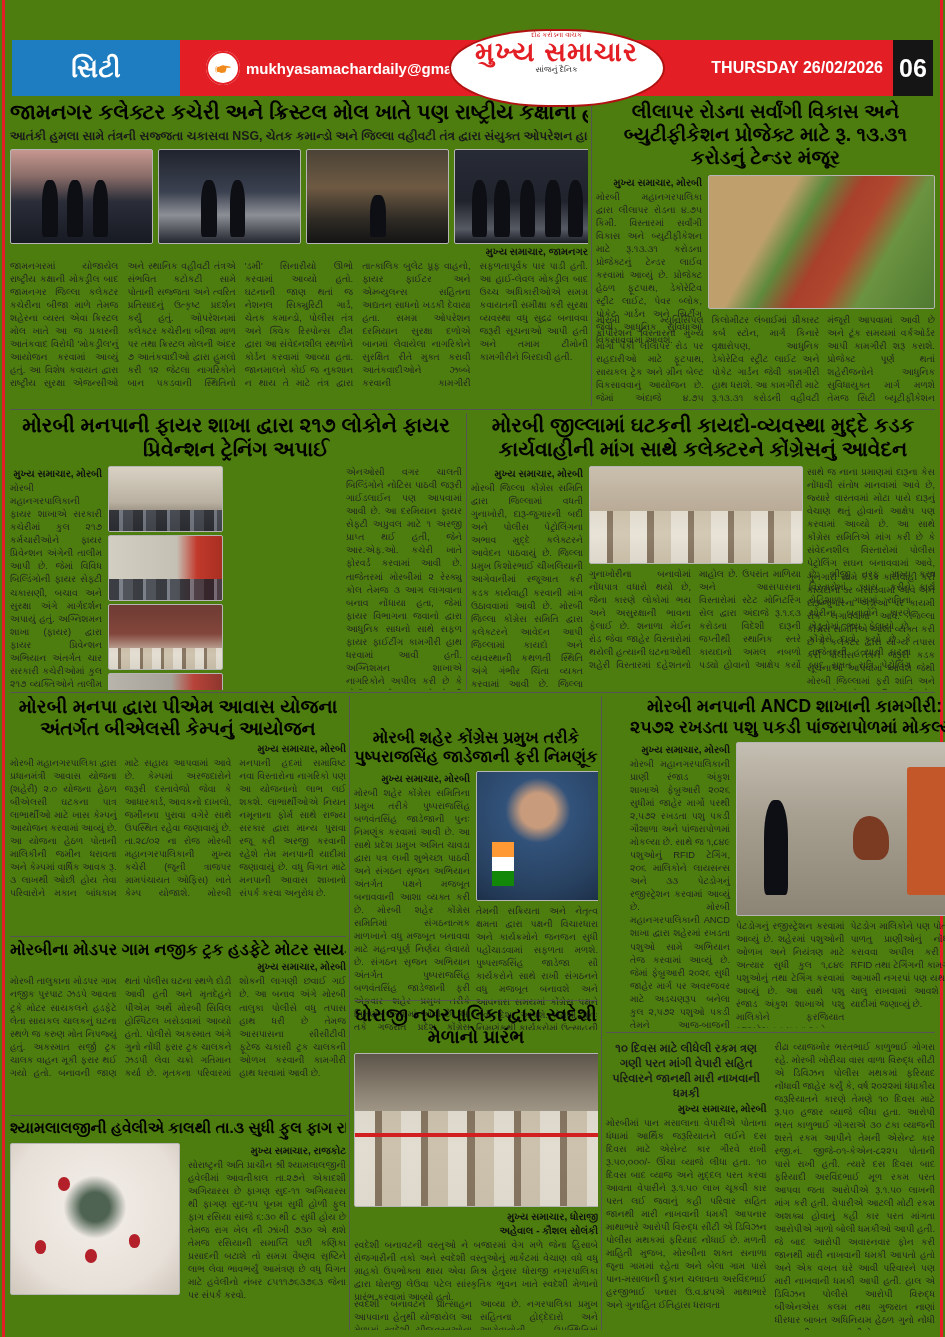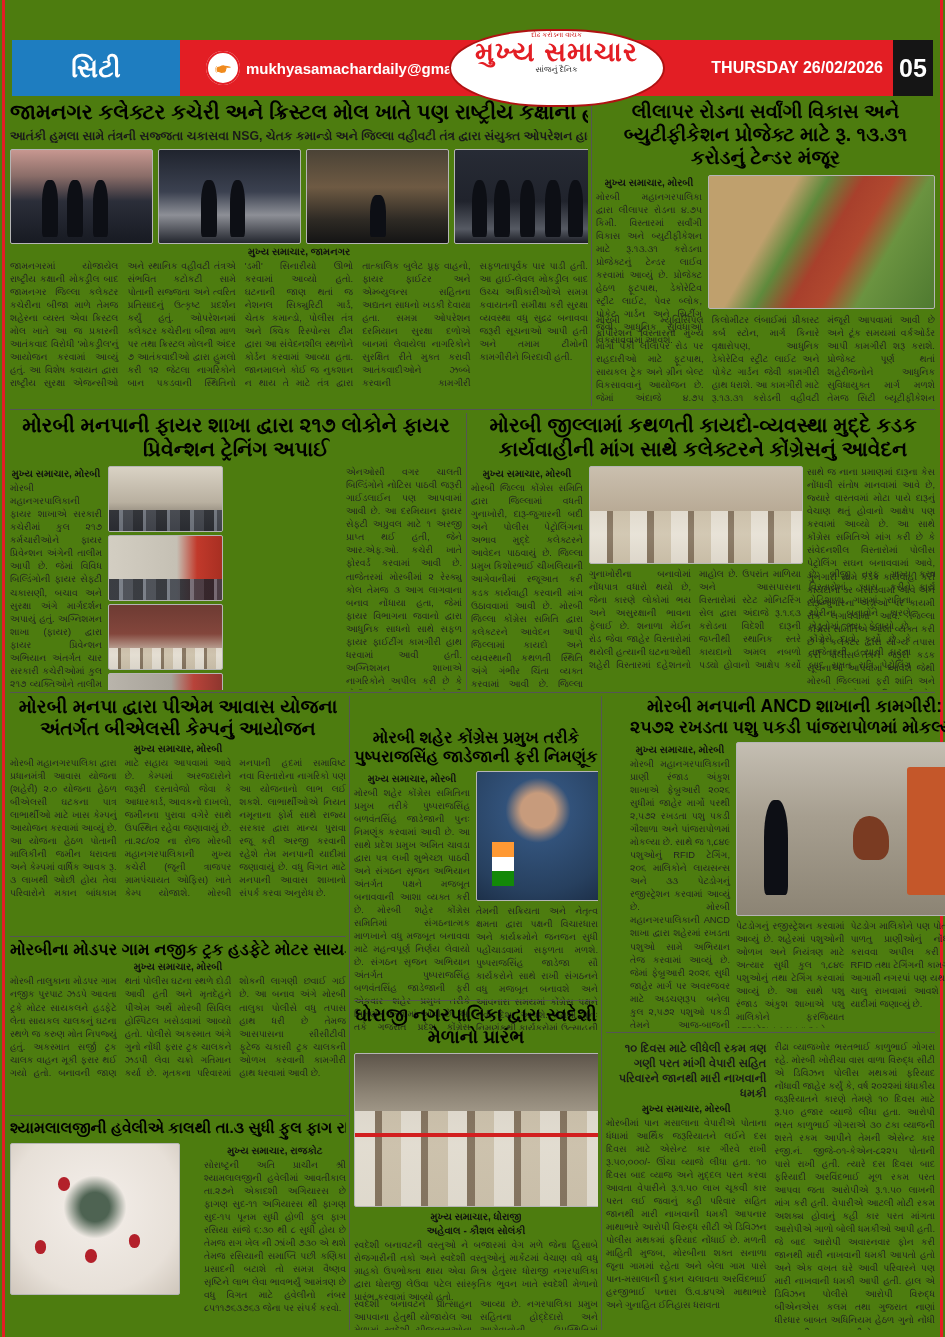--- a/index.html
+++ b/index.html
@@ -23,21 +23,21 @@
   .logo .l-main{font-size:27px;font-weight:800;color:#e31e24;line-height:1.05;letter-spacing:1px;}
   .logo .l-sub{font-size:8px;color:#222;line-height:1;}
   .date-text{margin-left:auto;margin-right:10px;font-size:16px;font-weight:700;white-space:nowrap;}
   .page-num{width:40px;height:100%;background:#151515;color:#fff;display:flex;align-items:center;justify-content:center;
             font-size:25px;font-weight:800;}
 
   
   .art{position:absolute;overflow:hidden;}
   .hl{font-weight:800;color:#000;text-align:center;line-height:1.18;}
   .sub{font-weight:600;color:#1a1a1a;text-align:center;}
-  .dl{font-weight:700;font-size:10px;text-align:center;color:#111;margin:2px 0;}
+  .dl{font-weight:700;font-size:10px;text-align:right;color:#111;margin:2px 0;}
   .body{font-size:9.3px;line-height:1.4;color:#222;text-align:justify;}
   .cols2{column-count:2;column-gap:8px;}
   .cols3{column-count:3;column-gap:8px;}
   .cols5{column-count:5;column-gap:9px;}
   .vrule{position:absolute;width:1px;background:#555;}
   .hrule{position:absolute;height:1px;background:#555;}
 
   
   .ph{position:relative;border:1px solid #b5b5b5;border-radius:2px;overflow:hidden;background:#9a9a9a;flex-shrink:0;}
   .ph-night1{background:linear-gradient(180deg,#c79790 0%,#8a6d68 28%,#2b2e39 55%,#171a22 100%);}
@@ -77,21 +77,21 @@
       <div class="mail-wrap">
         <span class="hand-icon">☛</span>
         <span class="mail-text">mukhyasamachardaily@gmail.com</span>
       </div>
       <div class="logo">
         <span class="l-top">દોઢ કરોડના વાચક</span>
         <span class="l-main">મુખ્ય સમાચાર</span>
         <span class="l-sub">સાંજનું દૈનિક</span>
       </div>
       <div class="date-text">THURSDAY 26/02/2026</div>
-      <div class="page-num">05</div>
+      <div class="page-num">06</div>
     </div>
   </div>
 
   <div class="art" style="left:10px;top:100px;width:578px;height:306px;">
     <div class="hl" style="font-size:21px;white-space:nowrap;">જામનગર કલેક્ટર કચેરી અને ક્રિસ્ટલ મોલ ખાતે પણ રાષ્ટ્રીય કક્ષાની હાઈ-લેવલ 'મોકડ્રીલ' યોજાઈ</div>
     <div class="sub" style="font-size:12.3px;margin-top:4px;white-space:nowrap;overflow:hidden;">આતંકી હુમલા સામે તંત્રની સજ્જતા ચકાસવા NSG, ચેતક કમાન્ડો અને જિલ્લા વહીવટી તંત્ર દ્વારા સંયુક્ત ઓપરેશન હાથ ધરાયું</div>
     <div style="display:flex;gap:5px;margin-top:6px;">
       <div class="ph ph-night1" style="width:141px;height:93px;">
           <span class="fig" style="left:22%"></span>
           <span class="fig" style="left:40%"></span>
@@ -154,21 +154,21 @@
         </div>
 
       </div>
       <div class="body" style="flex:1;height:218px;">એનઓસી વગર ચાલતી બિલ્ડિંગોને નોટિસ પાઠવી જરૂરી ગાઈડલાઈન પણ આપવામાં આવી છે. આ દરમિયાન ફાયર સેફ્ટી અપ્રુવલ માટે ૧ અરજી પ્રાપ્ત થઈ હતી, જેને આર.એફ.ઓ. કચેરી ખાતે ફોરવર્ડ કરવામાં આવી છે. તાજેતરમાં મોરબીમાં ૨ રેસ્ક્યુ કોલ તેમજ ૩ આગ લાગવાના બનાવ નોંધાયા હતા, જેમાં ફાયર વિભાગના જવાનો દ્વારા આધુનિક સાધનો સાથે સફળ ફાયર ફાઈટીંગ કામગીરી હાથ ધરવામાં આવી હતી. અગ્નિશમન શાખાએ નાગરિકોને અપીલ કરી છે કે કોઈપણ દુર્ઘટના સમયે મોરબી ફાયર અને ઈમરજન્સી સર્વિસના ફોન નં. ૦૨૮૨૨ ૨૩૦૦૫૦, ૧૦૧ અથવા ૧૧૨ પર તાત્કાલિક સંપર્ક કરી જાનમાલની સુરક્ષા સુનિશ્ચિત કરવા અપીલ કરી છે.</div>
     </div>
   </div>
 
   <div class="vrule" style="left:466px;top:413px;height:277px;"></div>
 
   <div class="art" style="left:471px;top:413px;width:464px;height:277px;">
-    <div class="hl" style="font-size:20.5px;">મોરબી જીલ્લામાં કથળતી કાયદો-વ્યવસ્થા મુદ્દે કડક કાર્યવાહીની માંગ સાથે કલેક્ટરને કોંગ્રેસનું આવેદન</div>
+    <div class="hl" style="font-size:20.5px;">મોરબી જીલ્લામાં ઘટકની કાયદો-વ્યવસ્થા મુદ્દે કડક કાર્યવાહીની માંગ સાથે કલેક્ટરને કોંગ્રેસનું આવેદન</div>
     <div style="display:flex;gap:6px;margin-top:5px;">
       <div style="width:112px;">
         <div class="dl">મુખ્ય સમાચાર, મોરબી</div>
         <div class="body" style="height:200px;">મોરબી જિલ્લા કોંગ્રેસ સમિતિ દ્વારા જિલ્લામાં વધતી ગુનાખોરી, દારૂ-જુગારની બદી અને પોલીસ પેટ્રોલિંગના અભાવ મુદ્દે કલેક્ટરને આવેદન પાઠવાયું છે. જિલ્લા પ્રમુખ કિશોરભાઈ ચીખલિયાની આગેવાનીમાં રજૂઆત કરી કડક કાર્યવાહી કરવાની માંગ ઉઠાવવામાં આવી છે. મોરબી જિલ્લા કોંગ્રેસ સમિતિ દ્વારા કલેક્ટરને આવેદન આપી જિલ્લામાં કાયદો અને વ્યવસ્થાની કથળતી સ્થિતિ અંગે ગંભીર ચિંતા વ્યક્ત કરવામાં આવી છે. જિલ્લા પ્રમુખ કિશોરભાઈ સહિતની ટીમે કલેક્ટરને આવેદન આપી જણાવ્યું હતું કે, છેલ્લા કેટલાક સમયથી મોરબી જિલ્લામાં</div>
       </div>
       <div style="width:212px;">
         <div class="ph ph-memo" style="width:100%;height:96px;">
             <span class="people-band light" style="height:55%"></span>
           </div>
         <div class="body cols2" style="margin-top:4px;height:112px;">ગુનાખોરીના બનાવોમાં નોંધપાત્ર વધારો થયો છે, જેના કારણે લોકોમાં ભય અને અસુરક્ષાની ભાવના ફેલાઈ છે. શનાળા મેઈન રોડ જેવા જાહેર વિસ્તારોમાં થયેલી હત્યાની ઘટનાઓથી શહેરી વિસ્તારમાં દહેશતનો માહોલ છે. ઉપરાંત માળિયા અને આસપાસના વિસ્તારોમાં સ્ટેટ મોનિટરિંગ સેલ દ્વારા અંદાજે રૂ.૧.૬૩ કરોડના વિદેશી દારૂની જપ્તીથી સ્થાનિક સ્તરે કાયદાનો અમલ નબળો પડ્યો હોવાનો આક્ષેપ કર્યો છે. બીજી તરફ ગ્રામ્ય વિસ્તારોમાં, ખાસ કરીને રોહિશાળા ગામમાં રાત્રિના ચોરીના બનાવોને કારણે ખેડૂતોમાં ભય ફેલાયો છે. કોંગ્રેસે દાવો કર્યો છે કે તાજેતરની હત્યાની ઘટના બાદ સતત રાત્રિ પેટ્રોલિંગ કરવાની માંગ છતાં પૂરતી કાર્યવાહી થતી નથી.</div>
@@ -229,21 +229,21 @@
   <div class="hrule" style="left:10px;top:936px;width:336px;"></div>
   <div class="art" style="left:10px;top:940px;width:336px;height:172px;">
     <div class="hl" style="font-size:16.5px;white-space:nowrap;">મોરબીના મોડપર ગામ નજીક ટ્રક હડફેટે મોટર સાયકલ ચાલકનુ મોત</div>
     <div class="dl">મુખ્ય સમાચાર, મોરબી</div>
     <div class="body cols3" style="height:128px;">મોરબી તાલુકાના મોડપર ગામ નજીક પુરપાટ ઝડપે આવતા ટ્રકે મોટર સાયકલને હડફેટે લેતા સાયકલ ચાલકનું ઘટના સ્થળે જ કરુણ મોત નિપજ્યું હતું. અકસ્માત સર્જી ટ્રક ચાલક વાહન મૂકી ફરાર થઈ ગયો હતો. બનાવની જાણ થતાં પોલીસ ઘટના સ્થળે દોડી આવી હતી અને મૃતદેહને પીએમ અર્થે મોરબી સિવિલ હોસ્પિટલ ખસેડવામાં આવ્યો હતો. પોલીસે અકસ્માત અંગે ગુનો નોંધી ફરાર ટ્રક ચાલકને ઝડપી લેવા ચક્રો ગતિમાન કર્યા છે. મૃતકના પરિવારમાં શોકની લાગણી છવાઈ ગઈ છે. આ બનાવ અંગે મોરબી તાલુકા પોલીસે વધુ તપાસ હાથ ધરી છે તેમજ આસપાસના સીસીટીવી ફૂટેજ ચકાસી ટ્રક ચાલકની ઓળખ કરવાની કામગીરી હાથ ધરવામાં આવી છે.</div>
   </div>
 
   <div class="hrule" style="left:10px;top:1115px;width:336px;"></div>
   <div class="art" style="left:10px;top:1119px;width:336px;height:210px;">
     <div class="hl" style="font-size:15.5px;white-space:nowrap;">શ્યામલાલજીની હવેલીએ કાલથી તા.૩ સુધી ફુલ ફાગ રસિયા યોજાશે</div>
-    <div style="display:flex;gap:24px;margin-top:6px;">
+    <div style="display:flex;gap:8px;margin-top:6px;">
       <div class="ph ph-haveli" style="width:168px;height:150px;">
         <span class="dotr" style="left:14%;top:64%;"></span>
           <span class="dotr" style="left:70%;top:60%;"></span>
         <span class="dotr" style="left:44%;top:70%;"></span>
           <span class="dotr" style="left:28%;top:22%;"></span>
       </div>
       <div style="flex:1;">
         <div class="dl">મુખ્ય સમાચાર, રાજકોટ</div>
         <div class="body" style="height:158px;">સોરાષ્ટ્રની અતિ પ્રાચીન શ્રી શ્યામલાલજીની હવેલીમાં આવતીકાલ તા.૨૭ને એકાદશી અગિયારસ છે ફાગણ સુદ-૧૧ અગિયારસ થી ફાગણ સુદ-૧૫ પૂનમ સુધી હોળી ફુલ ફાગ રસિયા સાંજે ૬:૩૦ થી ૮ સુધી હોય છે તેમજ રાગ ખેલ ની ઝાંખી ૭૩૦ એ થશે તેમજ રસિયાની સમાપ્તિ પછી કણિકા પ્રસાદની બટાશે તો સમગ્ર વૈષ્ણવ સૃષ્ટિને લાભ લેવા ભાવભર્યું આમંત્રણ છે વધુ વિગત માટે હવેલીનો નંબર ૮૫૧૧૭૬૩૭૬૩ જેના પર સંપર્ક કરવો.</div>
       </div>
@@ -260,21 +260,21 @@
     <div class="dl" style="margin-top:4px;">મુખ્ય સમાચાર, ધોરાજી</div>
     <div class="dl" style="margin-top:0;">અહેવાલ - કૌશલ સોલંકી</div>
     <div class="body" style="height:56px;">સ્વદેશી બનાવટની વસ્તુઓ ને બજારમાં વેગ મળે જેના હિસાબે રોજગારીની તકો અને સ્વદેશી વસ્તુઓનું માર્કેટમાં વેચાણ વધે વધુ ગ્રાહકો ઉપભોક્તા થાય એવા મિશ્ર હેતુસર ધોરાજી નગરપાલિકા દ્વારા ધોરાજી લેઉવા પટેલ સાંસ્કૃતિક ભુવન ખાતે સ્વદેશી મેળાનો પ્રારંભ કરવામાં આવ્યો હતો.</div>
     <div class="body cols2" style="margin-top:3px;height:58px;">સ્વદેશી બનાવટને પ્રોત્સાહન આપવાના હેતુથી યોજાયેલ આ મેળામાં સ્વદેશી ચીજવસ્તુઓના વિવિધ સ્ટોલ ઉભા કરવામાં આવ્યા છે. નગરપાલિકા પ્રમુખ સહિતના હોદ્દેદારો અને આગેવાનોની ઉપસ્થિતિમાં રીબીન કાપી મેળાનો વિધિવત પ્રારંભ કરાવવામાં આવ્યો હતો. મેળામાં ગૃહઉદ્યોગ, હસ્તકલા અને ખાદી સહિતની સ્વદેશી પ્રોડક્ટ્સનું વેચાણ થશે. શહેરીજનોને મોટી સંખ્યામાં લાભ લેવા અનુરોધ કરાયો છે.</div>
   </div>
 
   <div class="hrule" style="left:606px;top:1032px;width:329px;"></div>
   <div class="art" style="left:606px;top:1036px;width:329px;height:294px;">
     <div style="display:flex;gap:8px;margin-top:5px;">
       <div style="width:50%;">
-        <div class="sub" style="font-size:11.5px;text-align:right;font-weight:700;line-height:1.3;">૧૦ દિવસ માટે લીધેલી રકમ ત્રણ ગણી પરત માંગી વેપારી સહિત પરિવારને જાનથી મારી નાખવાની ધમકી</div>
+        <div class="sub" style="font-size:11.5px;text-align:center;font-weight:700;line-height:1.3;">૧૦ દિવસ માટે લીધેલી રકમ ત્રણ ગણી પરત માંગી વેપારી સહિત પરિવારને જાનથી મારી નાખવાની ધમકી</div>
         <div class="dl">મુખ્ય સમાચાર, મોરબી</div>
         <div class="body" style="height:170px;">મોરબીમાં પાન મસાલાના વેપારીએ પોતાના ધંધામાં આર્થિક જરૂરિયાતને લઈને દસ દિવસ માટે એસેન્ટ કાર ગીરવે રાખી રૂ.૫૦,૦૦૦/- ઊંચા વ્યાજે લીધા હતા. ૧૦ દિવસ બાદ વ્યાજ અને મુદ્દલ પરત કરવા આવતા વેપારીને રૂ.૧.૫૦ લાખ ચૂકવી કાર પરત લઈ જવાનું કહી પરિવાર સહિત જાનથી મારી નાખવાની ધમકી આપનાર માથાભારે આરોપી વિરુદ્ધ સીટી એ ડિવિઝન પોલીસ મથકમાં ફરિયાદ નોંધાઈ છે. મળતી માહિતી મુજબ, મોરબીના શક્ત સનાળા જૂના ગામમાં રહેતા અને બેલા ગામ પાસે પાન-મસાલાની દુકાન ચલાવતા અરવિંદભાઈ હરજીભાઈ પનારા ઉ.વ.૪૫એ માથાભારે અને ગુનાહિત ઈતિહાસ ધરાવતા</div>
       </div>
       <div class="body" style="width:50%;height:232px;">રીઢા વ્યાજખોર ભરતભાઈ કાળુભાઈ ગોગરા રહે. મોરબી ખોરીચા વાસ વાળા વિરુદ્ધ સીટી એ ડિવિઝન પોલીસ મથકમાં ફરિયાદ નોંધાવી જાહેર કર્યું કે, વર્ષ ૨૦૨૨માં ધંધાકીય જરૂરિયાતને કારણે તેમણે ૧૦ દિવસ માટે રૂ.૫૦ હજાર વ્યાજે લીધા હતા. આરોપી ભરત કાળુભાઈ ગોગરાએ ૩૦ ટકા વ્યાજની શરતે રકમ આપીને તેમની એસેન્ટ કાર રજી.નં. જીજે-૦૧-કેએન-૮૨૨૫ પોતાની પાસે રાખી હતી. ત્યારે દસ દિવસ બાદ ફરિયાદી અરવિંદભાઈ મૂળ રકમ પરત આપવા જતા આરોપીએ રૂ.૧.૫૦ લાખની માંગ કરી હતી. વેપારીએ આટલી મોટી રકમ અશક્ય હોવાનું કહી કાર પરત માંગતા આરોપીએ ગાળો બોલી ધમકીઓ આપી હતી. જે બાદ આરોપી અવારનવાર ફોન કરી જાનથી મારી નાખવાની ધમકી આપતો હતો અને એક વખત ઘરે આવી પરિવારને પણ મારી નાખવાની ધમકી આપી હતી. હાલ એ ડિવિઝન પોલીસે આરોપી વિરુદ્ધ બીએનએસ કલમ તથા ગુજરાત નાણાં ધીરધાર બાબત અધિનિયમ હેઠળ ગુનો નોંધી આગળની તપાસ ચલાવી છે.</div>
     </div>
   </div>
 
 </div>
 
 </body></html>

